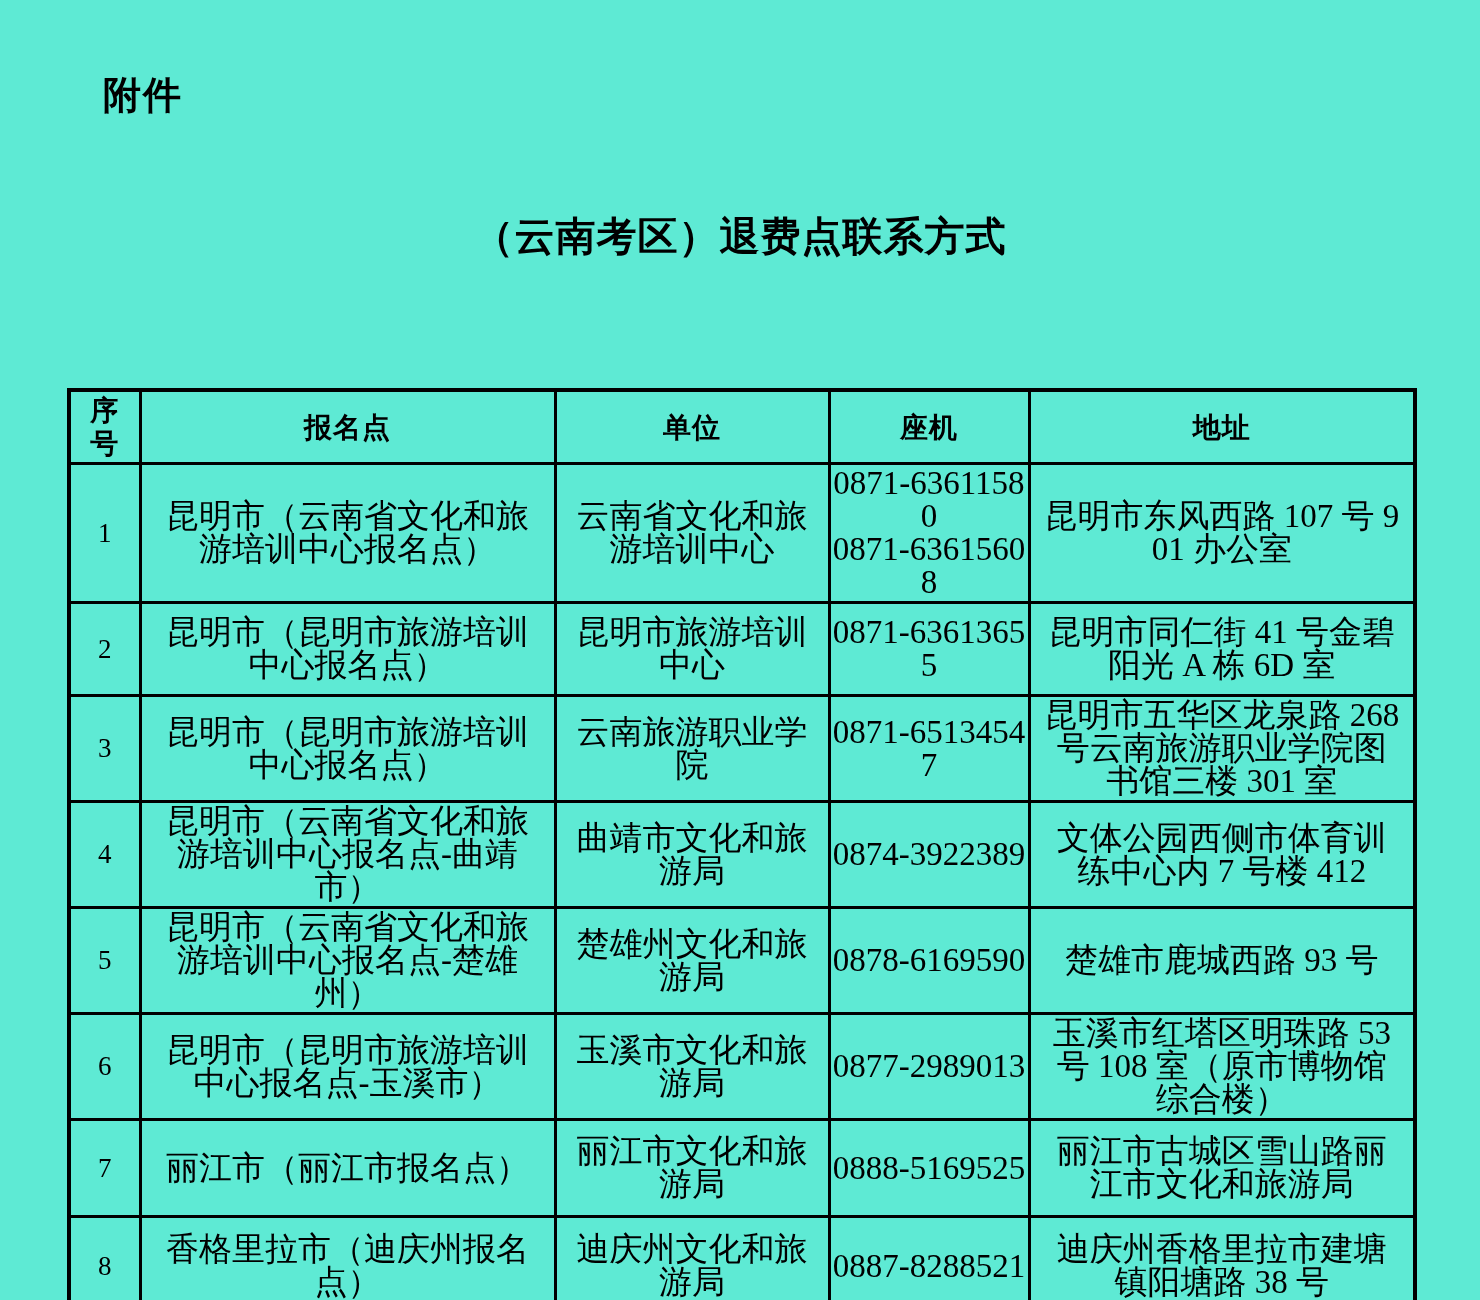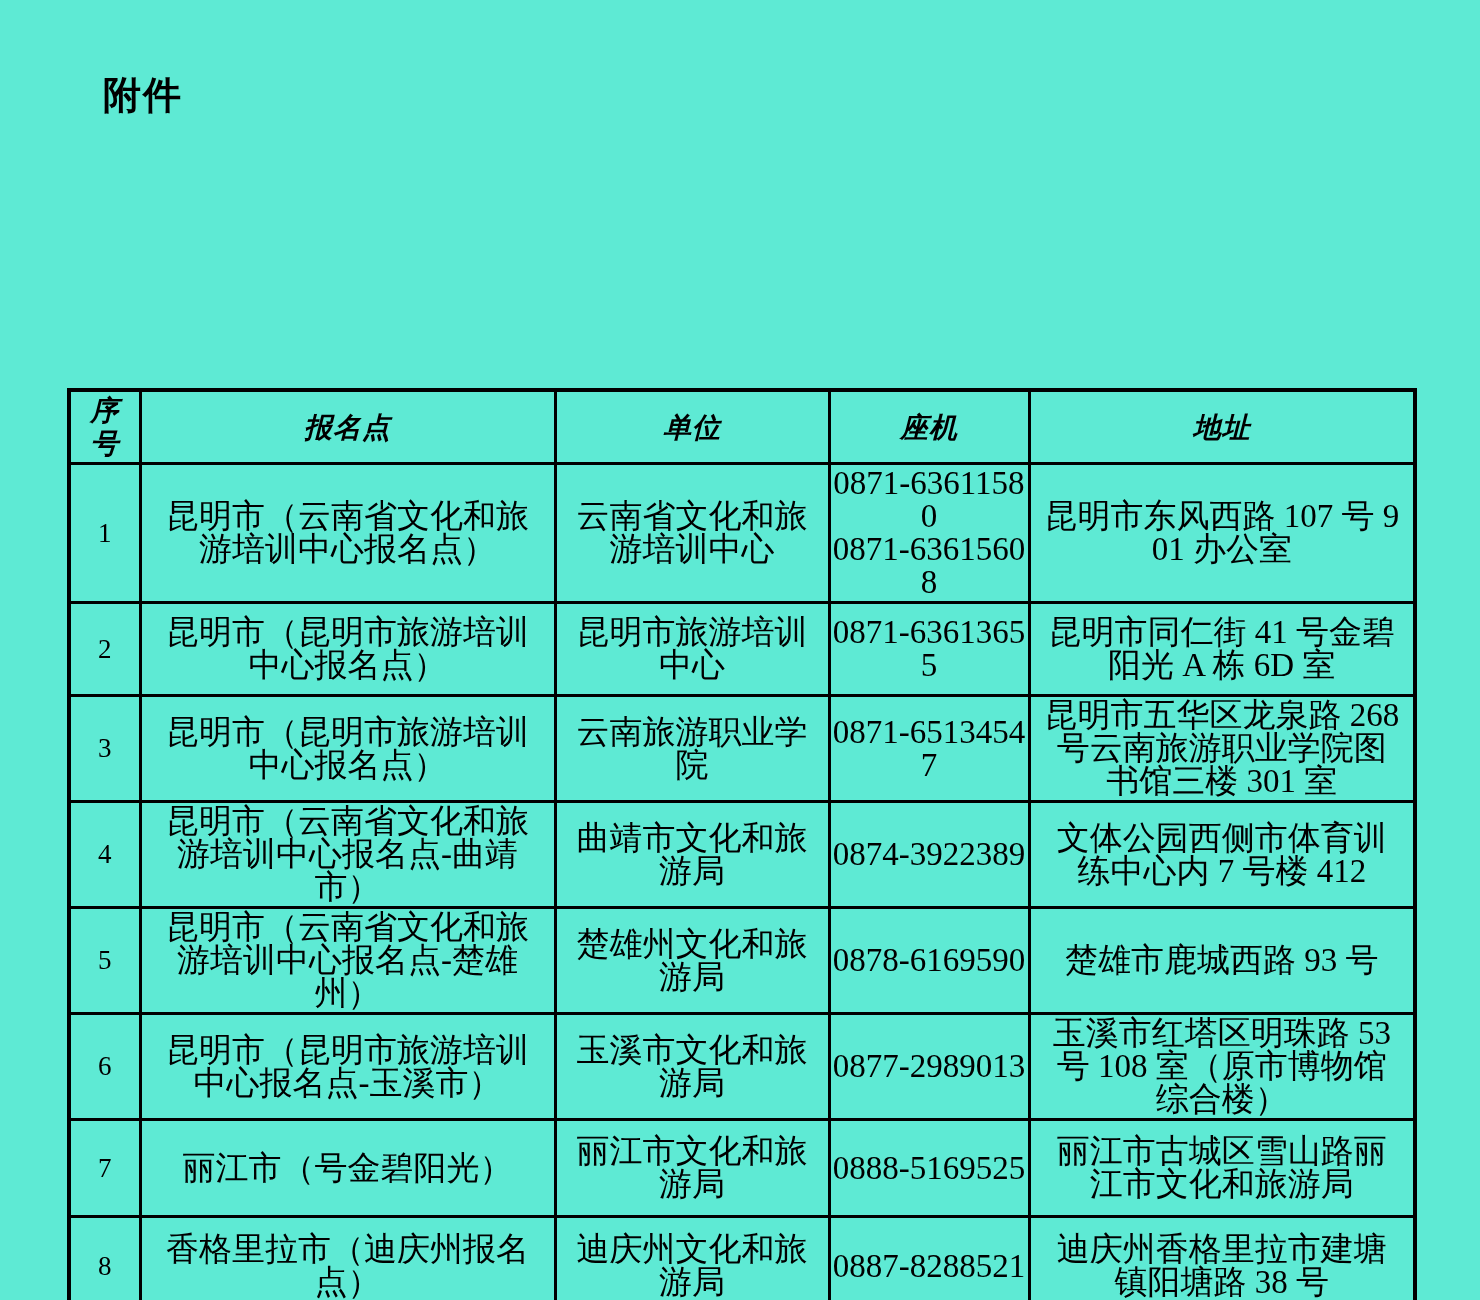--- a/index.html
+++ b/index.html
@@ -49,21 +49,21 @@
   .contact-table th,
   .contact-table td {
     border: 3px solid #000000;
     text-align: center;
     vertical-align: middle;
     padding: 2px 10px;
     line-height: 33px;
     word-break: break-all;
     overflow: hidden;
   }
-  .contact-table thead tr { height: 70px; font-style: italic; }
+  .contact-table thead tr { height: 70px; }
   .contact-table th {
     font-size: 28px;
     font-weight: bold;
     letter-spacing: 1px;
   }
   .contact-table td { font-size: 33px; }
   .contact-table td.index-cell { font-size: 27px; }
   .contact-table td.phone-cell {
     white-space: pre-line;
     padding: 2px 0;
@@ -79,20 +79,21 @@
   .contact-table tbody tr:nth-child(8) { height: 100px; }
 </style>
 </head>
 <body>
 
 <div class="page">
 
   <div class="attachment-label">附件</div>
 
   <div class="title-block">
+    <div class="title-line">（云南考区）退费点联系方式</div>
   </div>
 
   <table class="contact-table">
     <colgroup>
       <col style="width:71px">
       <col style="width:415px">
       <col style="width:274px">
       <col style="width:200px">
       <col style="width:386px">
     </colgroup>
@@ -144,21 +145,21 @@
         </tr>
         <tr>
           <td class="index-cell">6</td>
           <td>昆明市（昆明市旅游培训中心报名点-玉溪市）</td>
           <td>玉溪市文化和旅游局</td>
           <td class="phone-cell">0877-2989013</td>
           <td>玉溪市红塔区明珠路 53 号 108 室（原市博物馆综合楼）</td>
         </tr>
         <tr>
           <td class="index-cell">7</td>
-          <td>丽江市（号金碧阳光）</td>
+          <td>丽江市（丽江市报名点）</td>
           <td>丽江市文化和旅游局</td>
           <td class="phone-cell">0888-5169525</td>
           <td>丽江市古城区雪山路丽江市文化和旅游局</td>
         </tr>
         <tr>
           <td class="index-cell">8</td>
           <td>香格里拉市（迪庆州报名点）</td>
           <td>迪庆州文化和旅游局</td>
           <td class="phone-cell">0887-8288521</td>
           <td>迪庆州香格里拉市建塘镇阳塘路 38 号</td>

